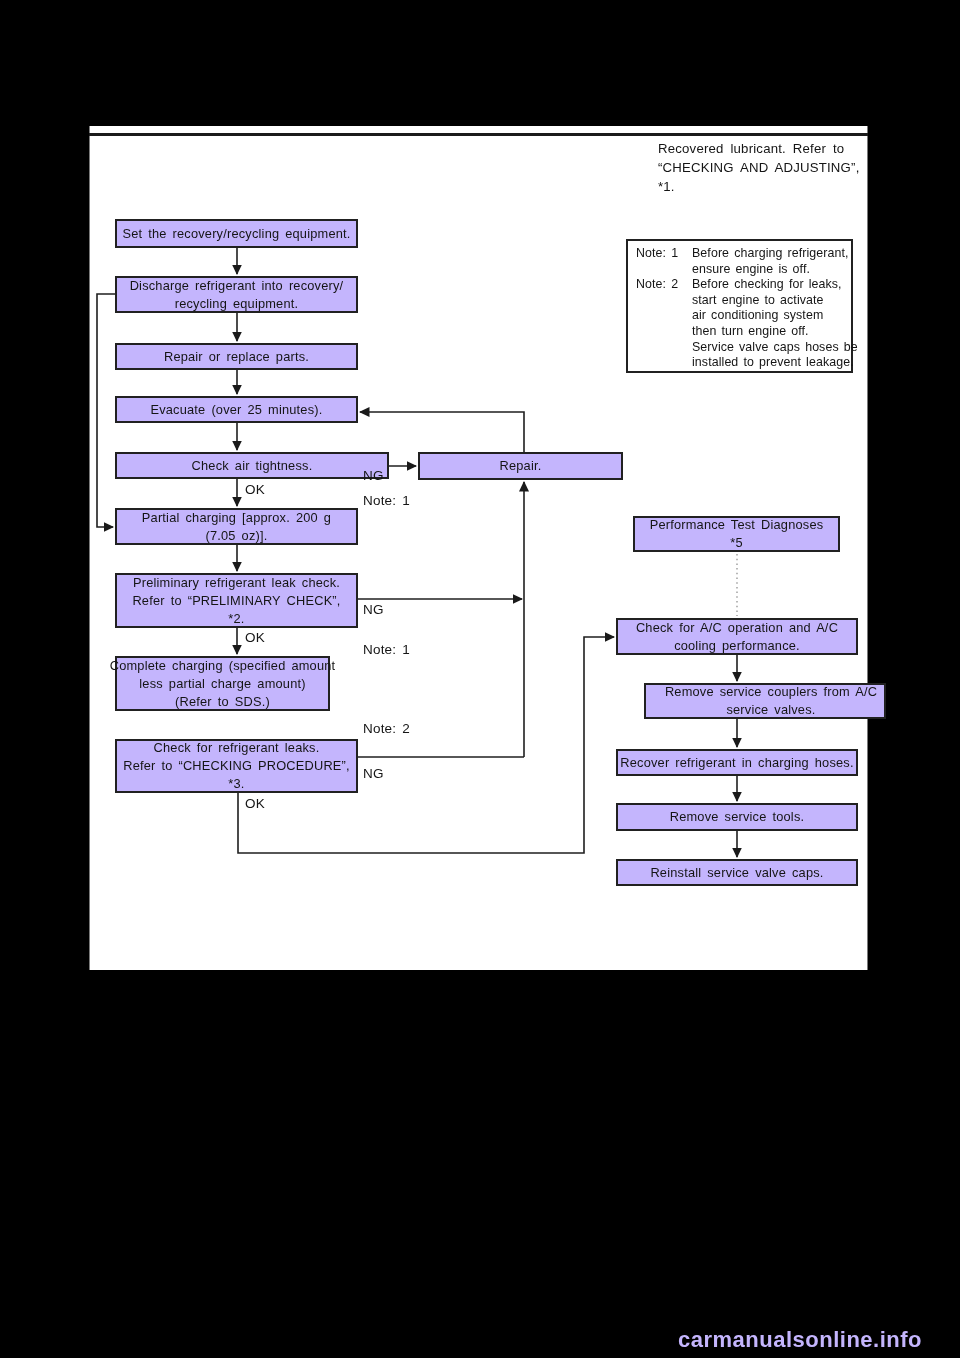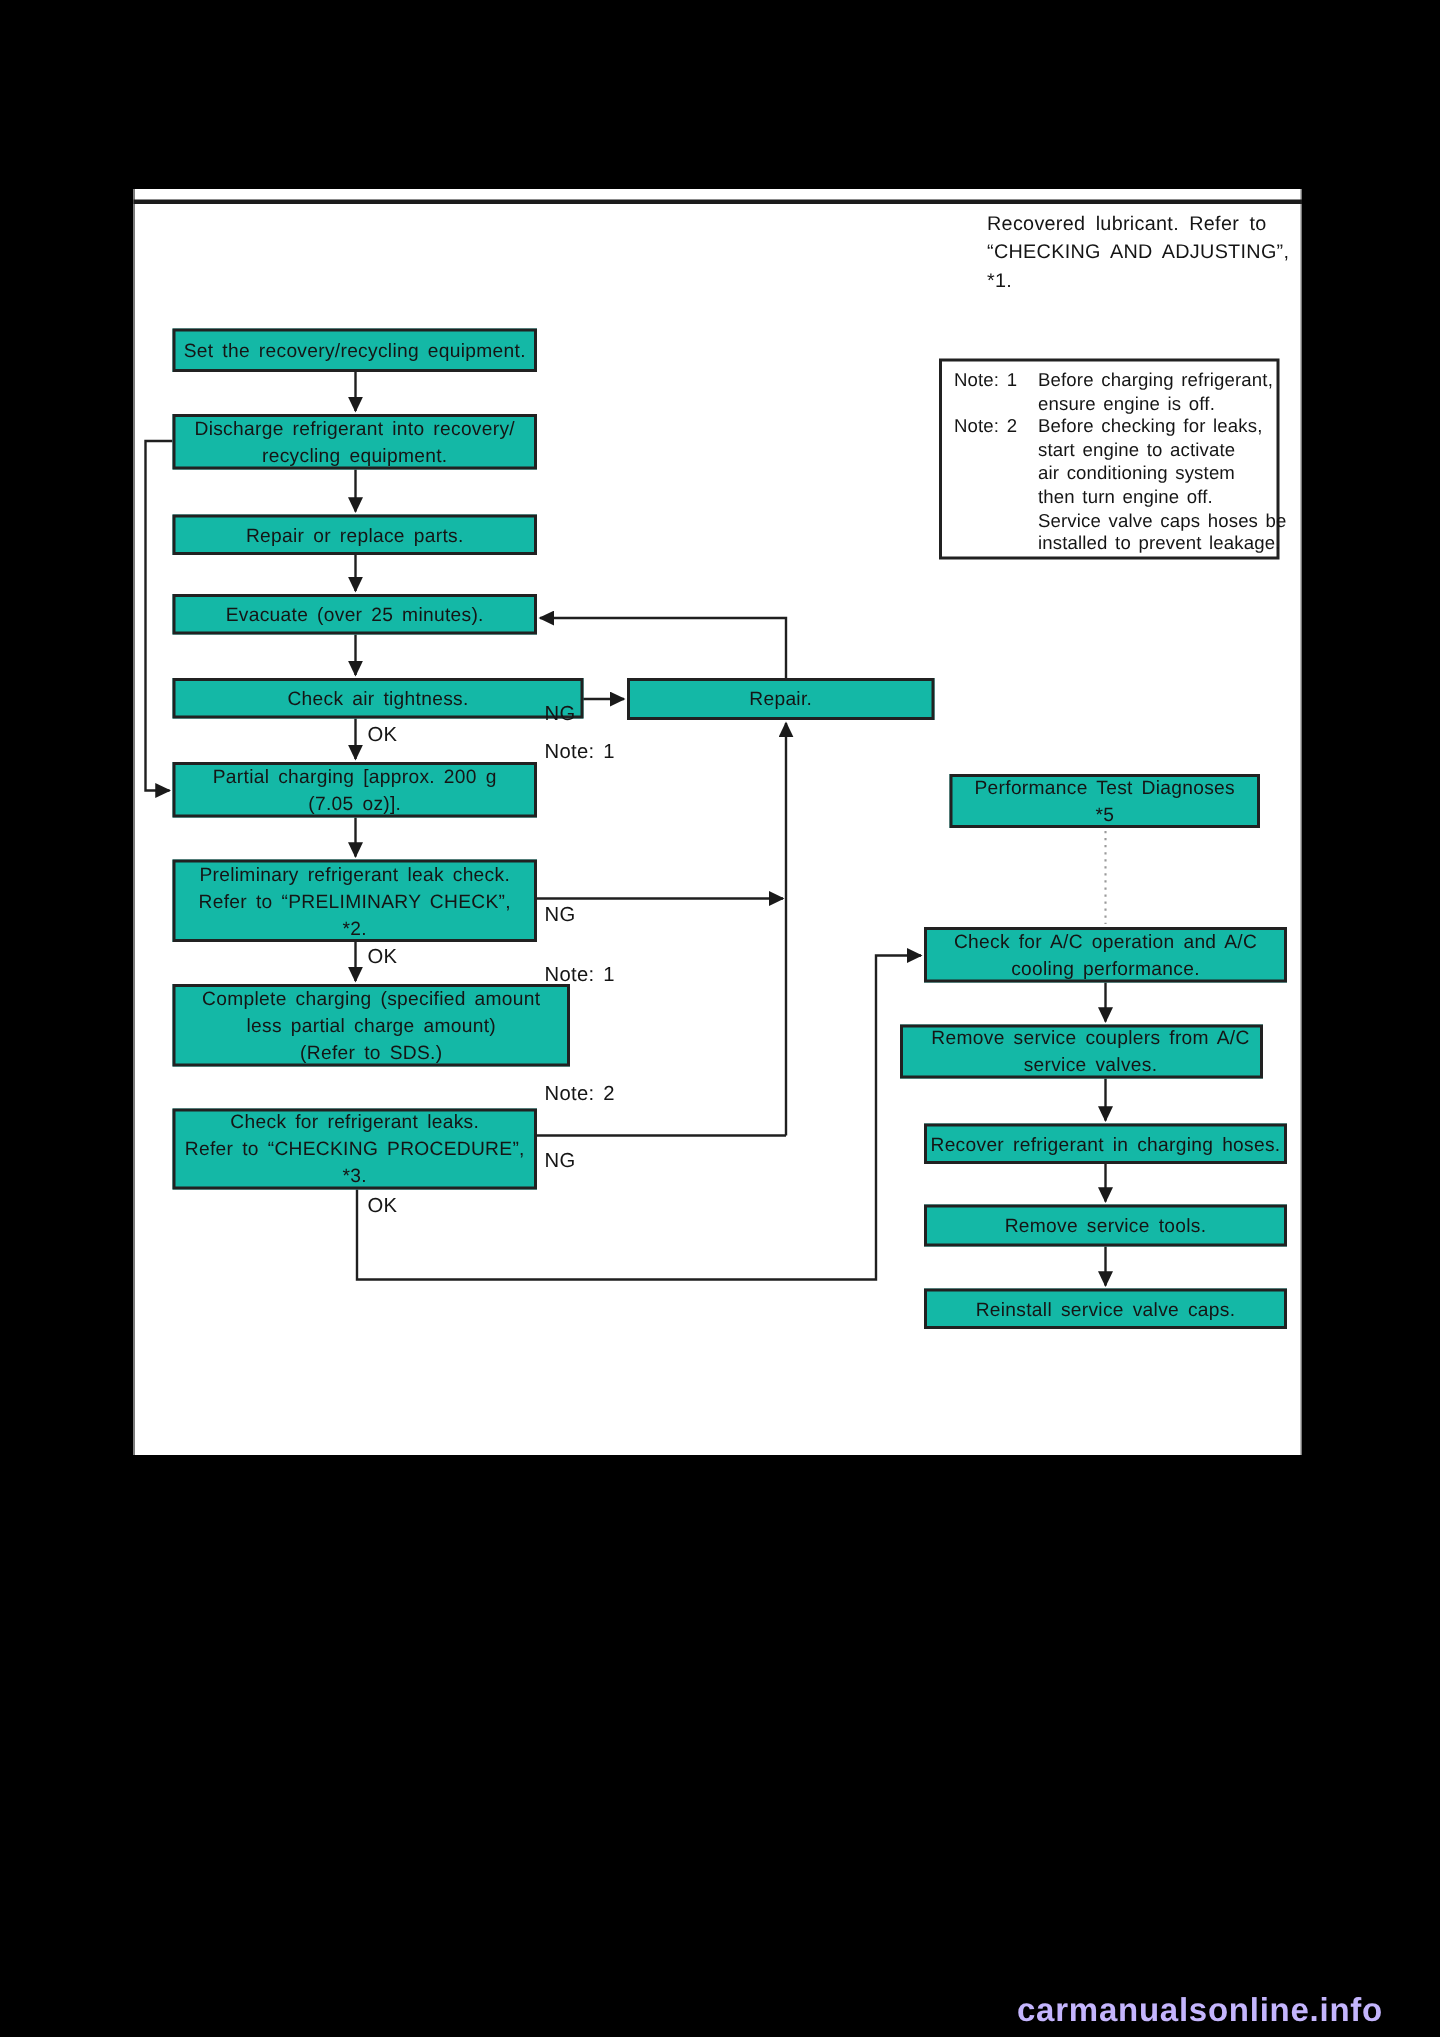--- a/index.html
+++ b/index.html
@@ -9,21 +9,21 @@
   }
   #sheet{
     position:absolute;left:89px;top:126px;width:779px;height:844px;
     background:#ffffff;border-left:1px solid #7a7a7a;border-right:1px solid #7a7a7a;
     box-sizing:border-box;
   }
   .toprule{
     position:absolute;left:89px;top:133px;width:779px;height:3px;background:#1b1b1b;
   }
   .fbox{
-    position:absolute;box-sizing:border-box;border:2px solid #212121;background:#14b8a6;
+    position:absolute;box-sizing:border-box;border:2px solid #212121;background:#c4b5fd;
     display:flex;align-items:center;justify-content:center;text-align:center;
     font-size:12.8px;line-height:18px;color:#151515;white-space:pre;
     word-spacing:2.2px;letter-spacing:0.2px;
   }
   .lbl{
     position:absolute;font-size:13.5px;color:#151515;white-space:pre;
     word-spacing:2px;letter-spacing:0.2px;
   }
   #top-note{
     position:absolute;left:658px;top:139px;font-size:13.2px;line-height:19px;
@@ -134,34 +134,34 @@
   <div class="fbox" style="left:115px;top:276px;width:243px;height:37px;">Discharge refrigerant into recovery/
 recycling equipment.</div>
   <div class="fbox" style="left:115px;top:343px;width:243px;height:27px;">Repair or replace parts.</div>
   <div class="fbox" style="left:115px;top:396px;width:243px;height:27px;">Evacuate (over 25 minutes).</div>
   <div class="fbox" style="left:115px;top:452px;width:274px;height:27px;">Check air tightness.</div>
   <div class="fbox" style="left:115px;top:508px;width:243px;height:37px;">Partial charging [approx. 200 g
 (7.05 oz)].</div>
   <div class="fbox" style="left:115px;top:573px;width:243px;height:55px;">Preliminary refrigerant leak check.
 Refer to “PRELIMINARY CHECK”,
 *2.</div>
-  <div class="fbox" style="left:115px;top:656px;width:265px;height:55px;">Complete charging (specified amount
+  <div class="fbox" style="left:115px;top:656px;width:215px;height:55px;">Complete charging (specified amount
 less partial charge amount)
 (Refer to SDS.)</div>
   <div class="fbox" style="left:115px;top:739px;width:243px;height:54px;">Check for refrigerant leaks.
 Refer to “CHECKING PROCEDURE”,
 *3.</div>
 
   <div class="fbox" style="left:418px;top:452px;width:205px;height:28px;">Repair.</div>
 
   <div class="fbox" style="left:633px;top:516px;width:207px;height:36px;">Performance Test Diagnoses
 *5</div>
   <div class="fbox" style="left:616px;top:618px;width:242px;height:37px;">Check for A/C operation and A/C
 cooling performance.</div>
-  <div class="fbox" style="left:600px;top:683px;width:242px;height:36px;padding-left:12px;">Remove service couplers from A/C
+  <div class="fbox" style="left:644px;top:683px;width:242px;height:36px;padding-left:12px;">Remove service couplers from A/C
 service valves.</div>
   <div class="fbox" style="left:616px;top:749px;width:242px;height:27px;">Recover refrigerant in charging hoses.</div>
   <div class="fbox" style="left:616px;top:803px;width:242px;height:28px;">Remove service tools.</div>
   <div class="fbox" style="left:616px;top:859px;width:242px;height:27px;">Reinstall service valve caps.</div>
 
   <div class="lbl" style="left:363px;top:468px;">NG</div>
   <div class="lbl" style="left:245px;top:482px;">OK</div>
   <div class="lbl" style="left:363px;top:493px;">Note: 1</div>
   <div class="lbl" style="left:363px;top:602px;">NG</div>
   <div class="lbl" style="left:245px;top:630px;">OK</div>

